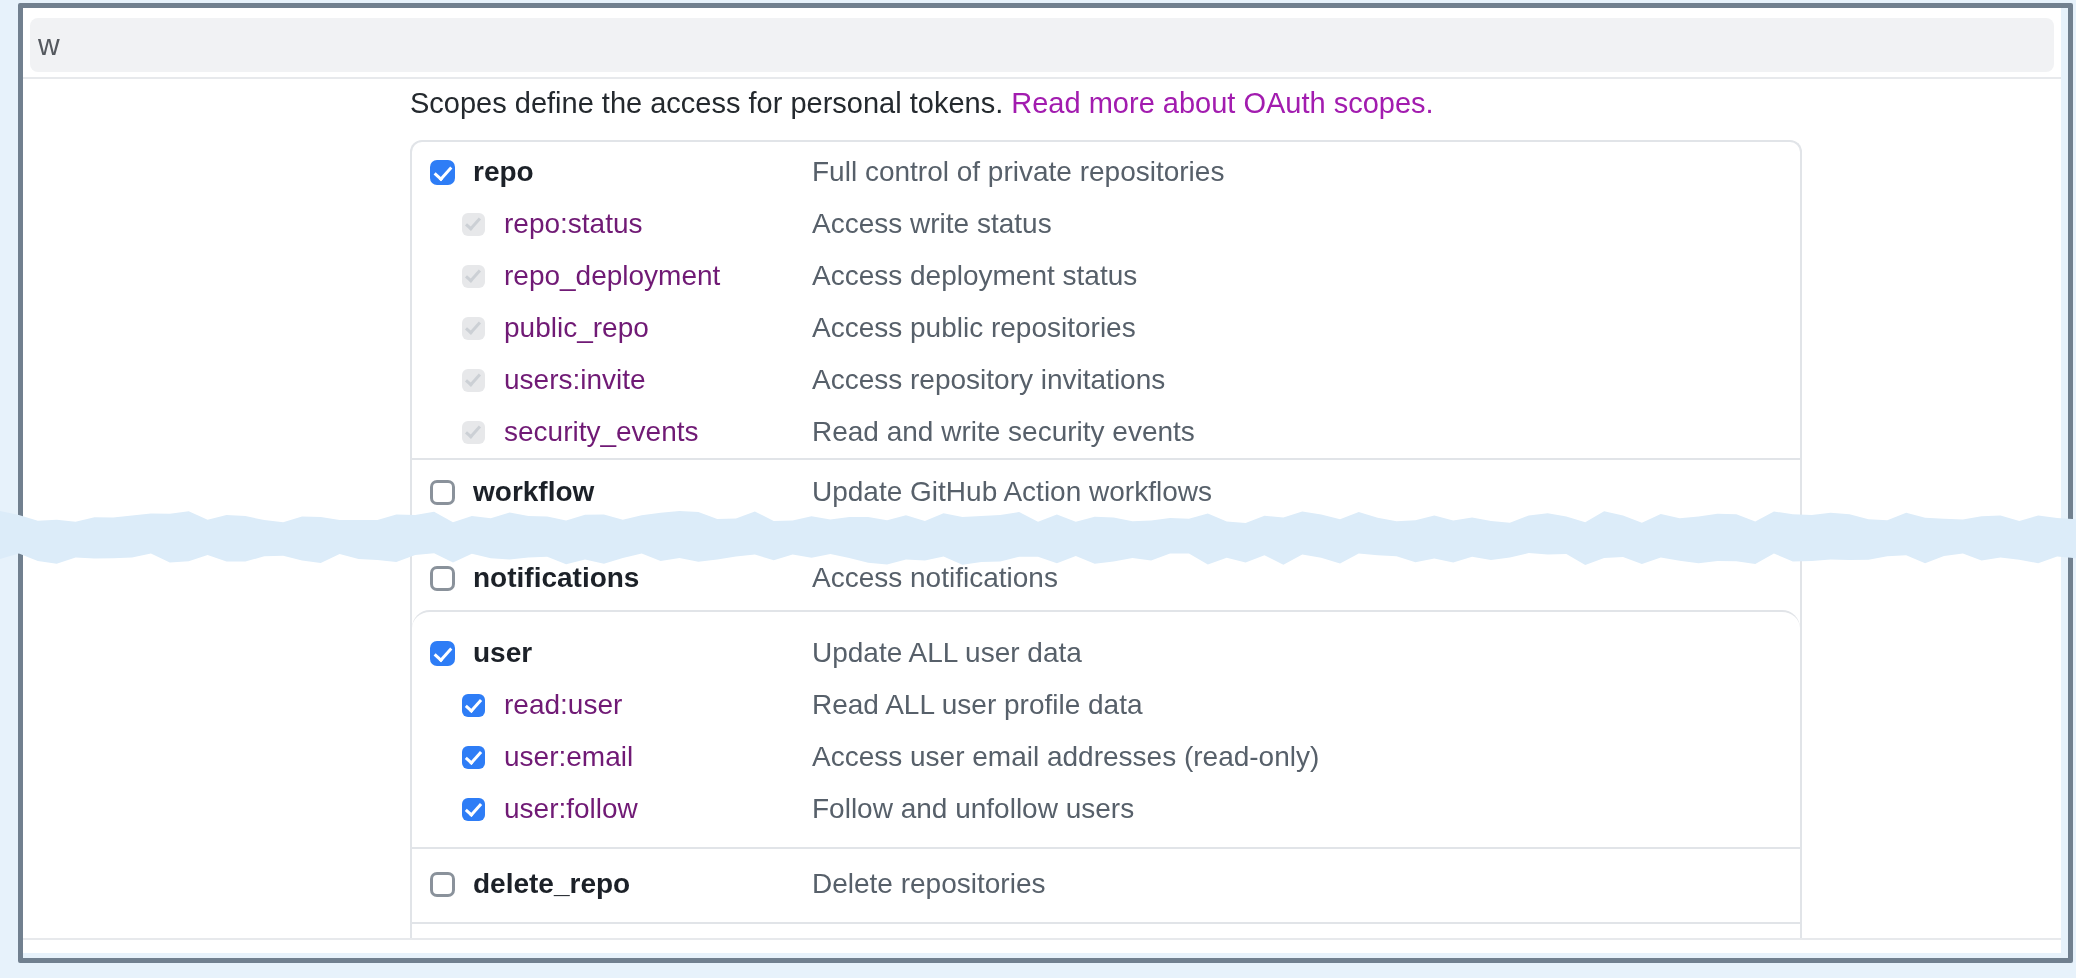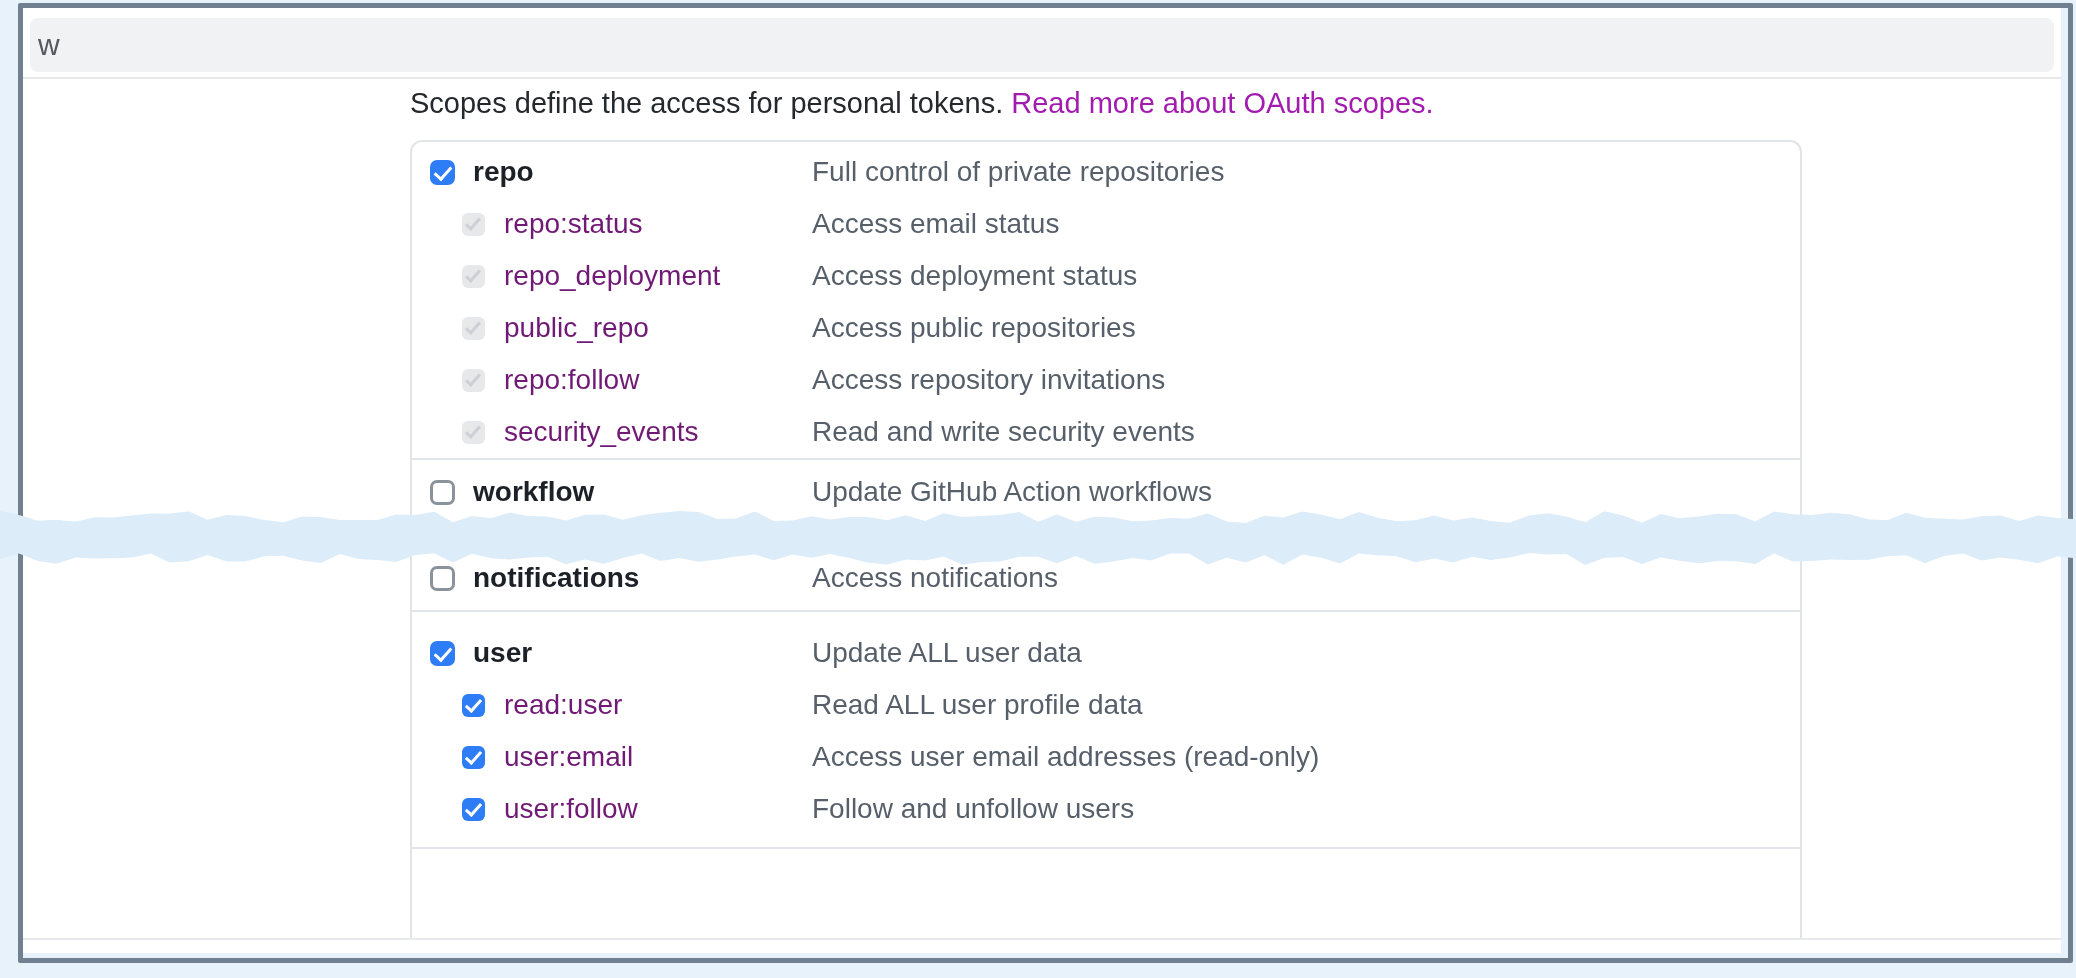--- a/index.html
+++ b/index.html
@@ -57,21 +57,21 @@
     border:2px solid #e1e4e8;border-bottom:none;
     border-radius:12px 12px 0 0;
     overflow:hidden;
     background:#fff;
   }
   .scope-group{border-top:2px solid #e1e4e8;}
   .scope-group:first-child{border-top:none;}
   .scope-group:nth-child(1){padding:4px 0 0 0;}
   .scope-group:nth-child(2){padding:6px 0;}
   .scope-group:nth-child(3){padding:26px 0 6px 0;}
-  .scope-group:nth-child(4){padding:15px 0 12px 0;}
+  .scope-group:nth-child(4){padding:15px 0 12px 0;border-radius:18px;}
   .scope-group:nth-child(5){padding:9px 0 12px 0;}
   .scope-stub{border-top:2px solid #e1e4e8;height:40px;}
   .scope-row{
     position:relative;height:52px;
     display:flex;align-items:center;
     padding-left:18px;
     font-size:28px;
   }
   .scope-row.child{padding-left:50px;}
   .scope-label{margin-left:18px;font-weight:bold;color:#1c2128;white-space:nowrap;}
@@ -123,35 +123,35 @@
     <div>
         <div class="scope-group">
           <div class="scope-row">
             <span class="cb cb-on"></span>
             <span class="scope-label">repo</span>
             <span class="scope-desc">Full control of private repositories</span>
           </div>
           <div class="scope-row child">
             <span class="cb cb-dis"></span>
             <span class="scope-label">repo:status</span>
-            <span class="scope-desc">Access email status</span>
+            <span class="scope-desc">Access write status</span>
           </div>
           <div class="scope-row child">
             <span class="cb cb-dis"></span>
             <span class="scope-label">repo_deployment</span>
             <span class="scope-desc">Access deployment status</span>
           </div>
           <div class="scope-row child">
             <span class="cb cb-dis"></span>
             <span class="scope-label">public_repo</span>
             <span class="scope-desc">Access public repositories</span>
           </div>
           <div class="scope-row child">
             <span class="cb cb-dis"></span>
-            <span class="scope-label">repo:follow</span>
+            <span class="scope-label">users:invite</span>
             <span class="scope-desc">Access repository invitations</span>
           </div>
           <div class="scope-row child">
             <span class="cb cb-dis"></span>
             <span class="scope-label">security_events</span>
             <span class="scope-desc">Read and write security events</span>
           </div>
         </div>
         <div class="scope-group">
           <div class="scope-row">
@@ -182,20 +182,27 @@
             <span class="cb cb-on"></span>
             <span class="scope-label">user:email</span>
             <span class="scope-desc">Access user email addresses (read-only)</span>
           </div>
           <div class="scope-row child">
             <span class="cb cb-on"></span>
             <span class="scope-label">user:follow</span>
             <span class="scope-desc">Follow and unfollow users</span>
           </div>
         </div>
+        <div class="scope-group">
+          <div class="scope-row">
+            <span class="cb cb-off"></span>
+            <span class="scope-label">delete_repo</span>
+            <span class="scope-desc">Delete repositories</span>
+          </div>
+        </div>
       </div>
     <div class="scope-stub"></div>
   </div>
 
   <div class="bottom-divider"></div>
 </div>
 
 <div id="frame"></div>
 
 <div class="tear" style="clip-path: polygon(0% 3px, 0.91% 6.9px, 1.82% 12.7px, 2.73% 11.7px, 3.64% 13.7px, 4.55% 9.2px, 5.45% 9.5px, 6.36% 7.6px, 7.27% 5.5px, 8.18% 5.8px, 9.09% 3.3px, 10% 11.8px, 10.91% 7.1px, 11.82% 8.1px, 12.73% 12px, 13.64% 14.2px, 14.55% 8.4px, 15.45% 9.1px, 16.36% 11.9px, 17.27% 11.9px, 18.18% 12.1px, 19.09% 6.4px, 20% 6.9px, 20.91% 3.8px, 21.82% 14.3px, 22.73% 8.1px, 23.64% 10.2px, 24.55% 4.6px, 25.45% 8.1px, 26.36% 8.6px, 27.27% 12.5px, 28.18% 6.7px, 29.09% 6.5px, 30% 11.8px, 30.91% 7.3px, 31.82% 4.8px, 32.73% 3.1px, 33.64% 4px, 34.55% 11.1px, 35.45% 10.4px, 36.36% 3.5px, 37.27% 12.9px, 38.18% 12.4px, 39.09% 8.2px, 40% 11.6px, 40.91% 8.9px, 41.82% 9.1px, 42.73% 12.2px, 43.64% 7.2px, 44.55% 12.9px, 45.45% 5.3px, 46.36% 8.9px, 47.27% 8px, 48.18% 6.9px, 49.09% 4.1px, 50% 13.7px, 50.91% 6.4px, 51.82% 13.7px, 52.73% 8.7px, 53.64% 9.4px, 54.55% 13.3px, 55.45% 12.5px, 56.36% 10.1px, 57.27% 10.7px, 58.18% 5.5px, 59.09% 13.6px, 60% 14.9px, 60.91% 7.7px, 61.82% 9.6px, 62.73% 3.4px, 63.64% 6.6px, 64.55% 11.2px, 65.45% 4.1px, 66.36% 9.7px, 67.27% 13.2px, 68.18% 12.2px, 69.09% 7.6px, 70% 12.4px, 70.91% 9.6px, 71.82% 13px, 72.73% 14.7px, 73.64% 7.5px, 74.55% 5.3px, 75.45% 8.5px, 76.36% 14.3px, 77.27% 3.2px, 78.18% 7.4px, 79.09% 14.8px, 80% 5.9px, 80.91% 10.3px, 81.82% 8.6px, 82.73% 5.8px, 83.64% 6.3px, 84.55% 13.5px, 85.45% 3.5px, 86.36% 6.3px, 87.27% 6.9px, 88.18% 4.8px, 89.09% 6.3px, 90% 11.3px, 90.91% 12.2px, 91.82% 4.8px, 92.73% 9.7px, 93.64% 10.7px, 94.55% 11.6px, 95.45% 8.2px, 96.36% 7.4px, 97.27% 13.1px, 98.18% 7.4px, 99.09% 10.1px, 100% 11.3px, 100% 50.3px, 99.09% 48.4px, 98.18% 55.2px, 97.27% 51.7px, 96.36% 49.4px, 95.45% 52.4px, 94.55% 45.5px, 93.64% 48.1px, 92.73% 55.3px, 91.82% 47.2px, 90.91% 48.2px, 90% 51.7px, 89.09% 52.1px, 88.18% 51.4px, 87.27% 53px, 86.36% 53.6px, 85.45% 45.5px, 84.55% 56.1px, 83.64% 53.3px, 82.73% 53.1px, 81.82% 55.2px, 80.91% 52.8px, 80% 49.5px, 79.09% 55.9px, 78.18% 48.9px, 77.27% 49.9px, 76.36% 56.9px, 75.45% 45.9px, 74.55% 46.4px, 73.64% 45.1px, 72.73% 49.5px, 71.82% 52.1px, 70.91% 48.7px, 70% 54.4px, 69.09% 50.6px, 68.18% 54.3px, 67.27% 48.3px, 66.36% 47.3px, 65.45% 45.4px, 64.55% 55.4px, 63.64% 49.7px, 62.73% 46.6px, 61.82% 56.8px, 60.91% 47.3px, 60% 54.6px, 59.09% 49.8px, 58.18% 56.4px, 57.27% 45.5px, 56.36% 45.5px, 55.45% 52.5px, 54.55% 49.9px, 53.64% 53.6px, 52.73% 55.8px, 51.82% 47.9px, 50.91% 55.3px, 50% 48.7px, 49.09% 48.8px, 48.18% 53.5px, 47.27% 54px, 46.36% 56.7px, 45.45% 48.6px, 44.55% 52.6px, 43.64% 51.6px, 42.73% 56.5px, 41.82% 54.7px, 40.91% 49.9px, 40% 45.9px, 39.09% 49.7px, 38.18% 46.4px, 37.27% 52.3px, 36.36% 46.4px, 35.45% 48.6px, 34.55% 51.5px, 33.64% 53.8px, 32.73% 50.1px, 31.82% 53.1px, 30.91% 45.5px, 30% 49.9px, 29.09% 55.7px, 28.18% 51.5px, 27.27% 56.2px, 26.36% 48.8px, 25.45% 49.4px, 24.55% 51.5px, 23.64% 50.3px, 22.73% 45.8px, 21.82% 54.5px, 20.91% 45.3px, 20% 47px, 19.09% 53.9px, 18.18% 52.1px, 17.27% 51px, 16.36% 46.1px, 15.45% 54.9px, 14.55% 52.5px, 13.64% 47.7px, 12.73% 48.3px, 11.82% 53.6px, 10.91% 53.6px, 10% 47.1px, 9.09% 53.2px, 8.18% 54.5px, 7.27% 45.4px, 6.36% 49.4px, 5.45% 50.3px, 4.55% 50.5px, 3.64% 49.4px, 2.73% 55.7px, 1.82% 53px, 0.91% 45.4px, 0% 50.9px);"></div>

